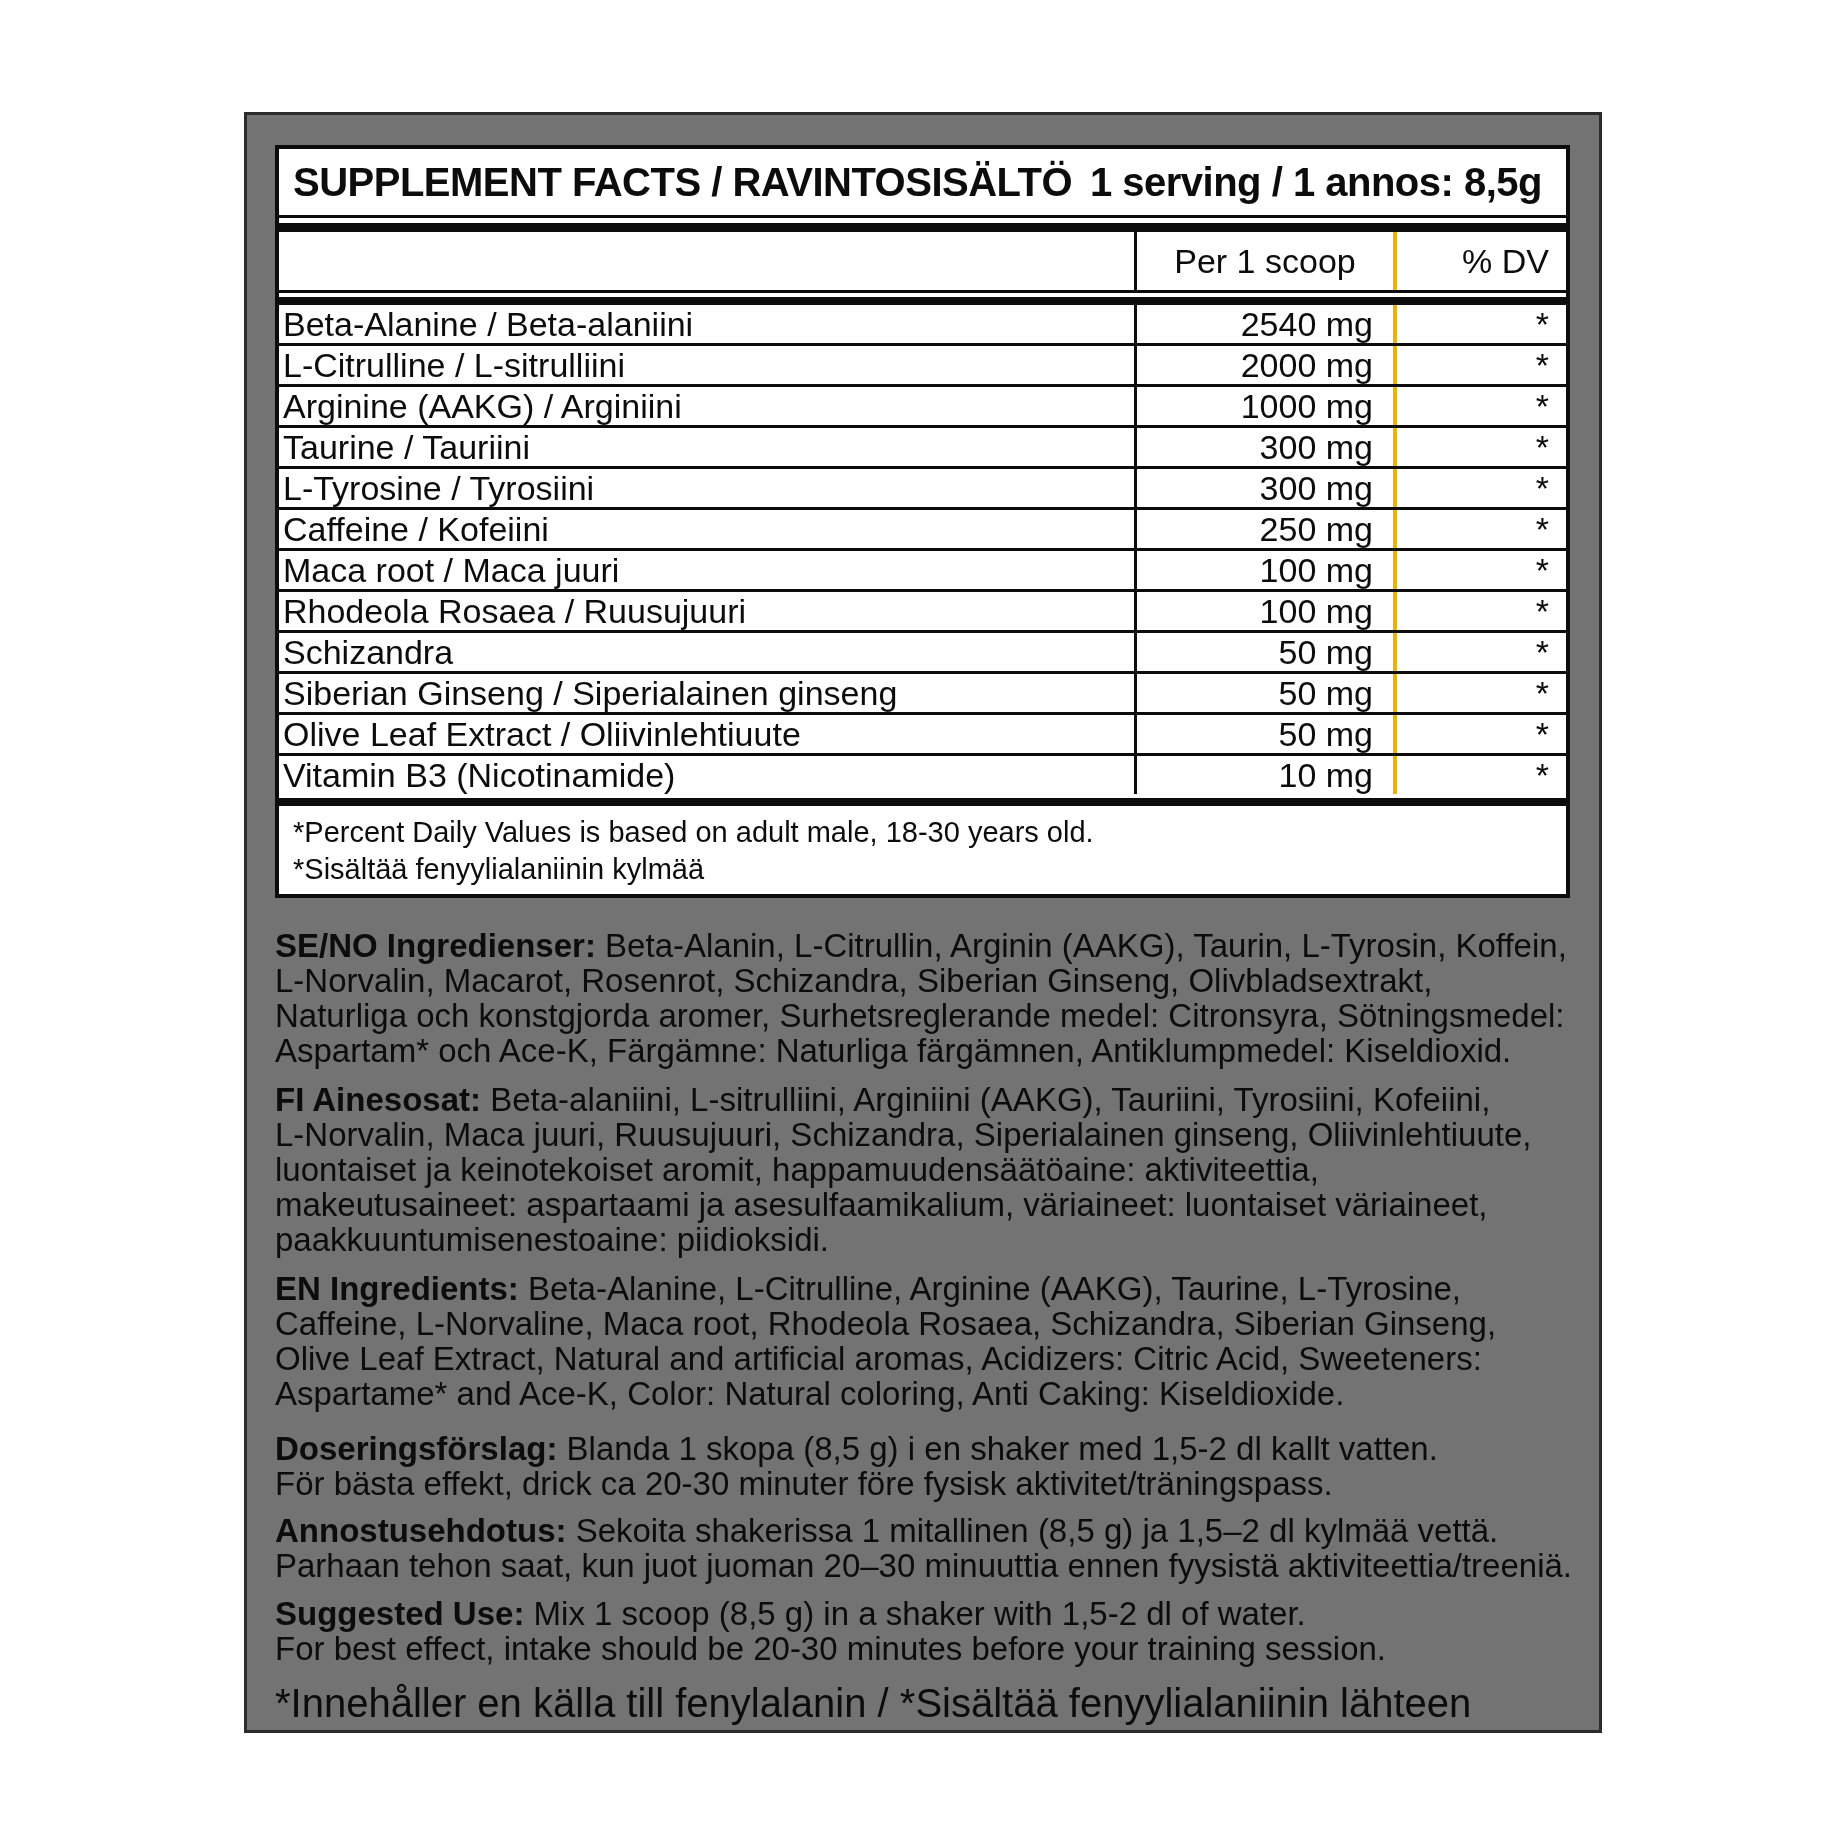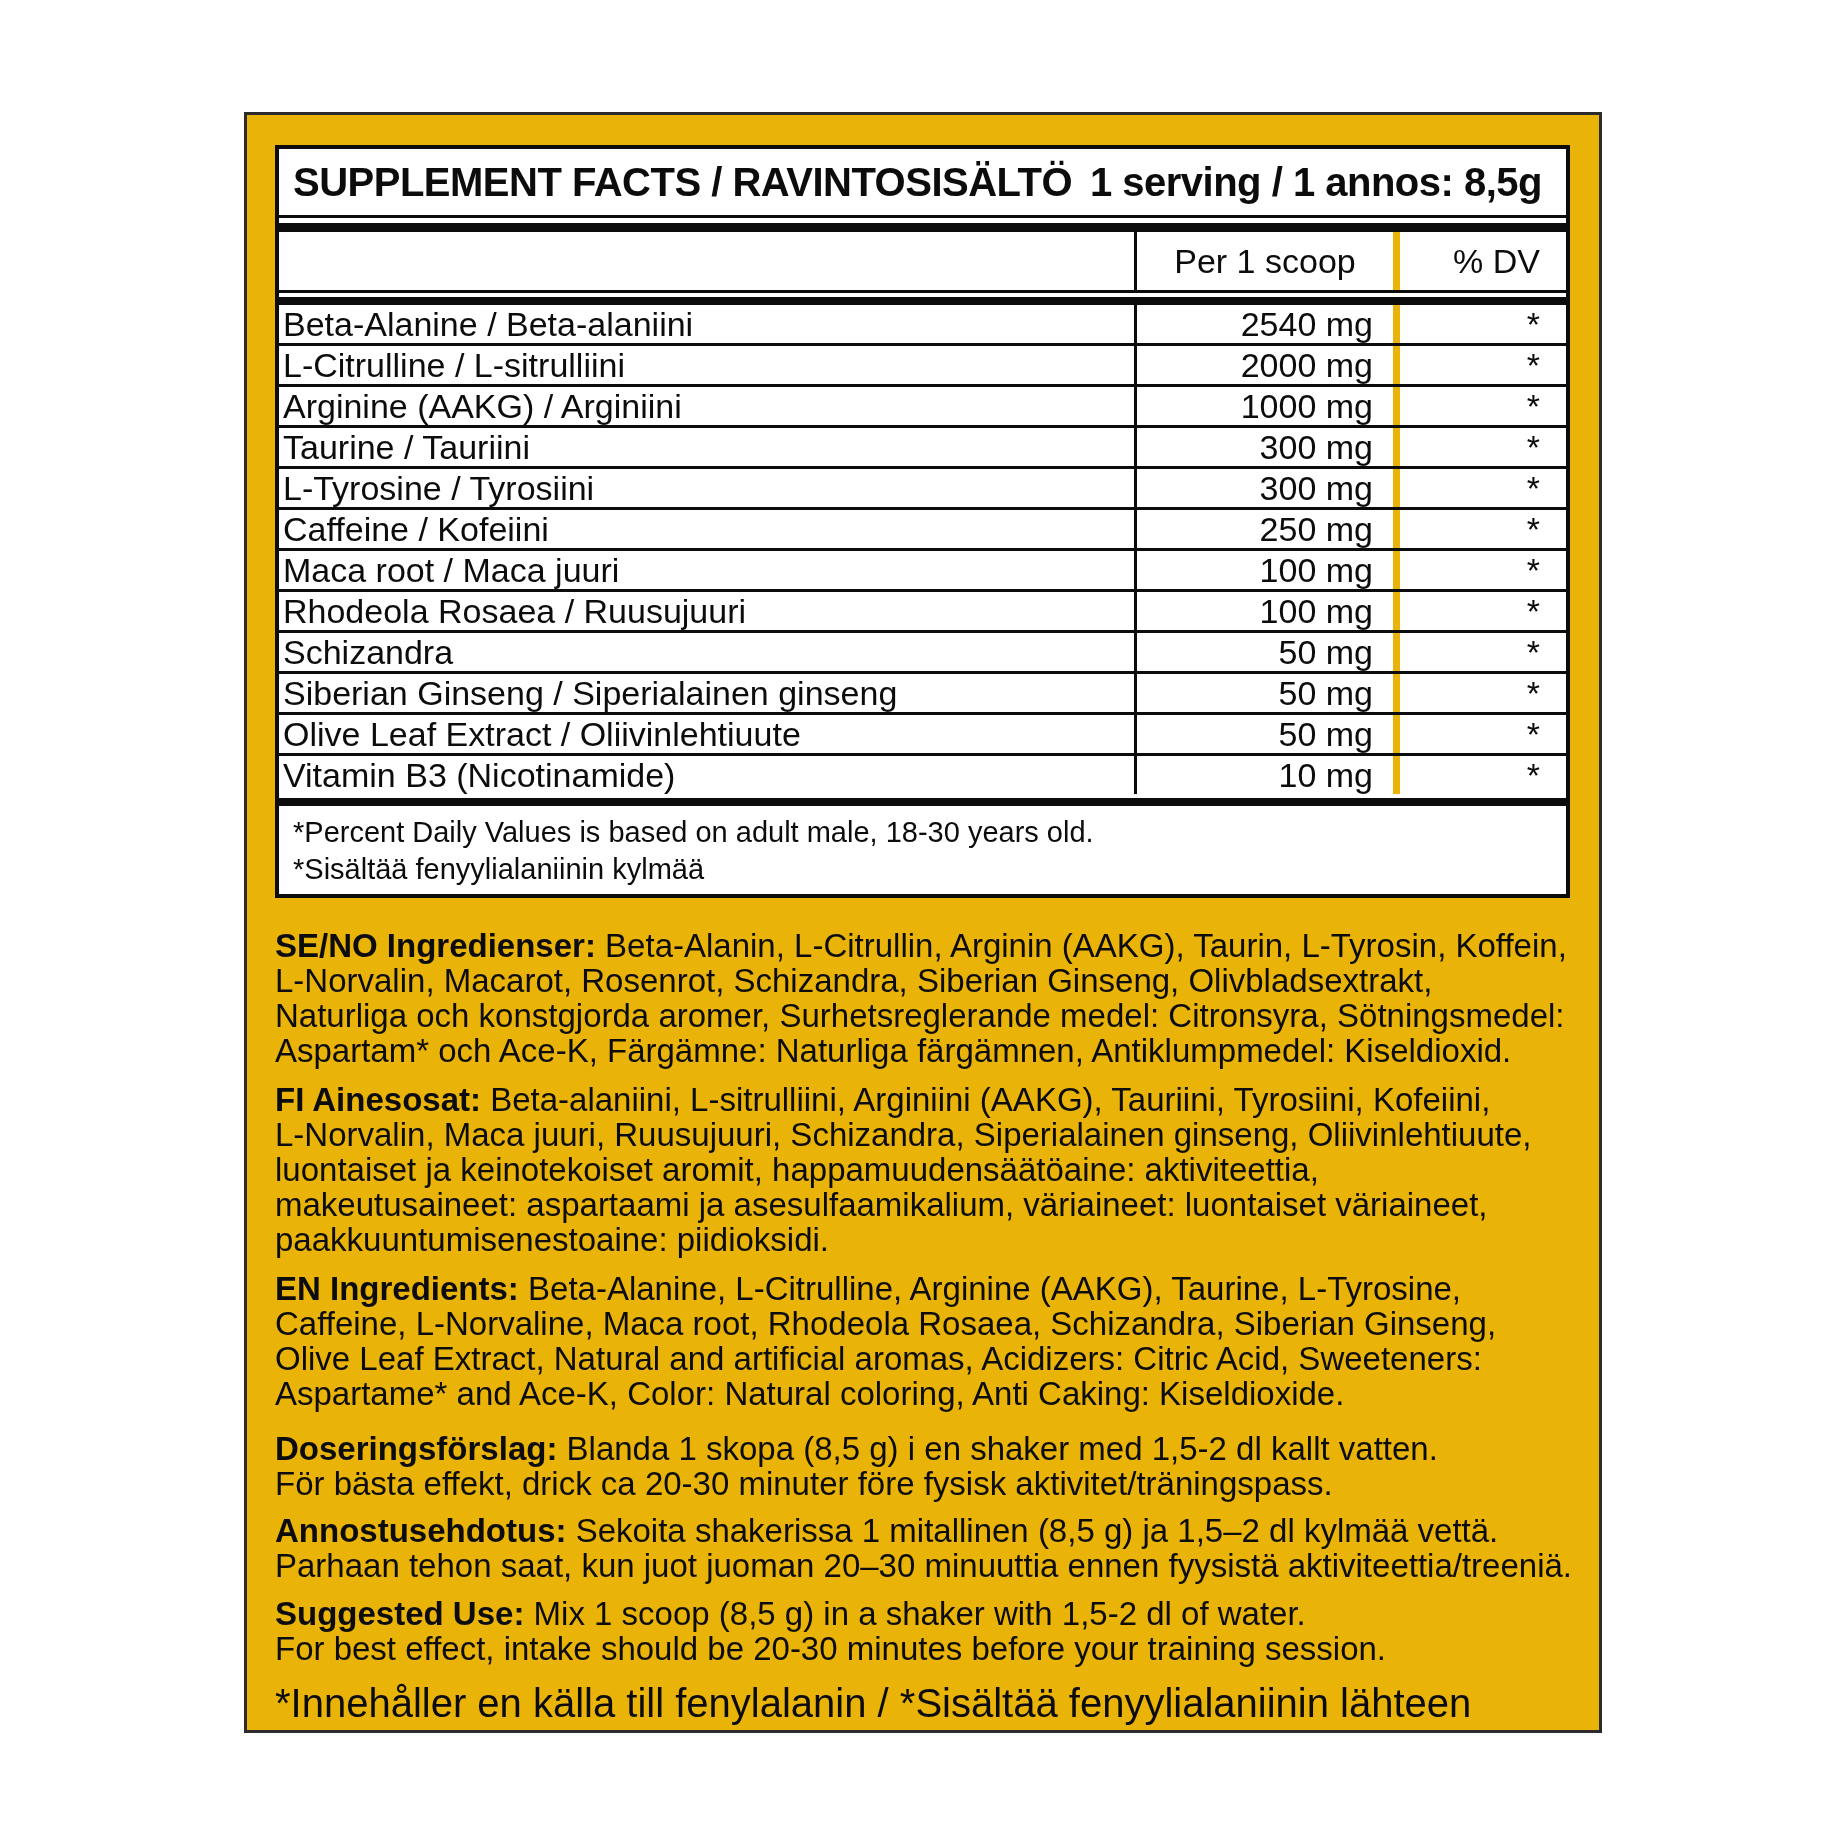--- a/index.html
+++ b/index.html
@@ -16,21 +16,21 @@
     -webkit-font-smoothing: antialiased;
   }
   .outer-box {
     position: absolute;
     left: 244px;
     top: 112px;
     width: 1358px;
     height: 1621px;
     border: 3px solid #2b2b2b;
     box-sizing: border-box;
-    background: #eab308;
+    background: #737373;
     overflow: hidden;
   }
   .inner {
     position: absolute;
     left: 28px;
     top: 30px;
   }
   
   .facts {
     width: 1295px;
@@ -69,25 +69,25 @@
     border-left: 3px solid #0c0c0c;
     display: flex;
     align-items: center;
     justify-content: flex-end;
     padding-right: 20px;
     box-sizing: border-box;
     white-space: nowrap;
   }
   .c-dv {
     flex: 0 0 173px;
-    border-left: 7px solid #eab308;
+    border-left: 4px solid #eab308;
     display: flex;
     align-items: flex-start;
     justify-content: flex-end;
-    padding: 2px 26px 0 0;
+    padding: 2px 17px 0 0;
     box-sizing: border-box;
   }
   .col-head {
     height: 61px;
     border-bottom: 3px solid #0c0c0c;
     font-size: 34px;
   }
   .col-head .c-amt { justify-content: center; padding-right: 0; }
   .col-head .c-dv  { align-items: center; padding-top: 0; }
   .ing {

